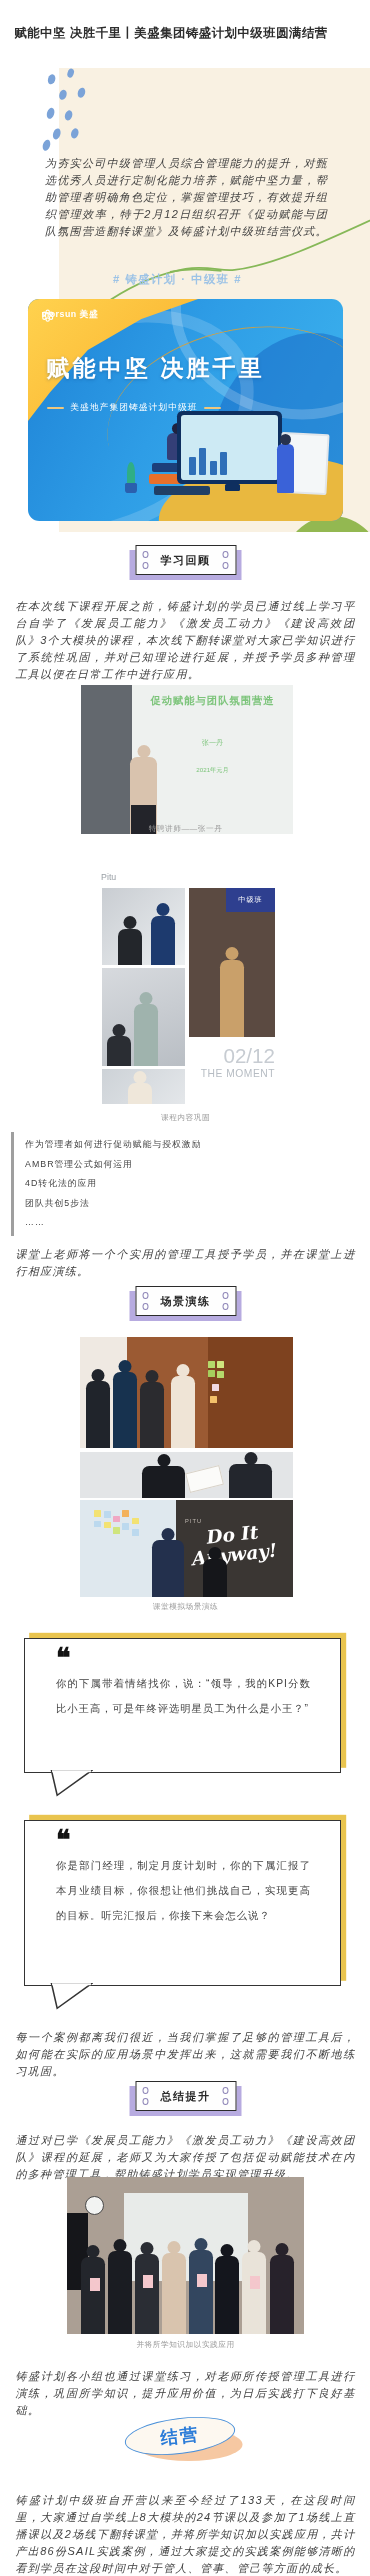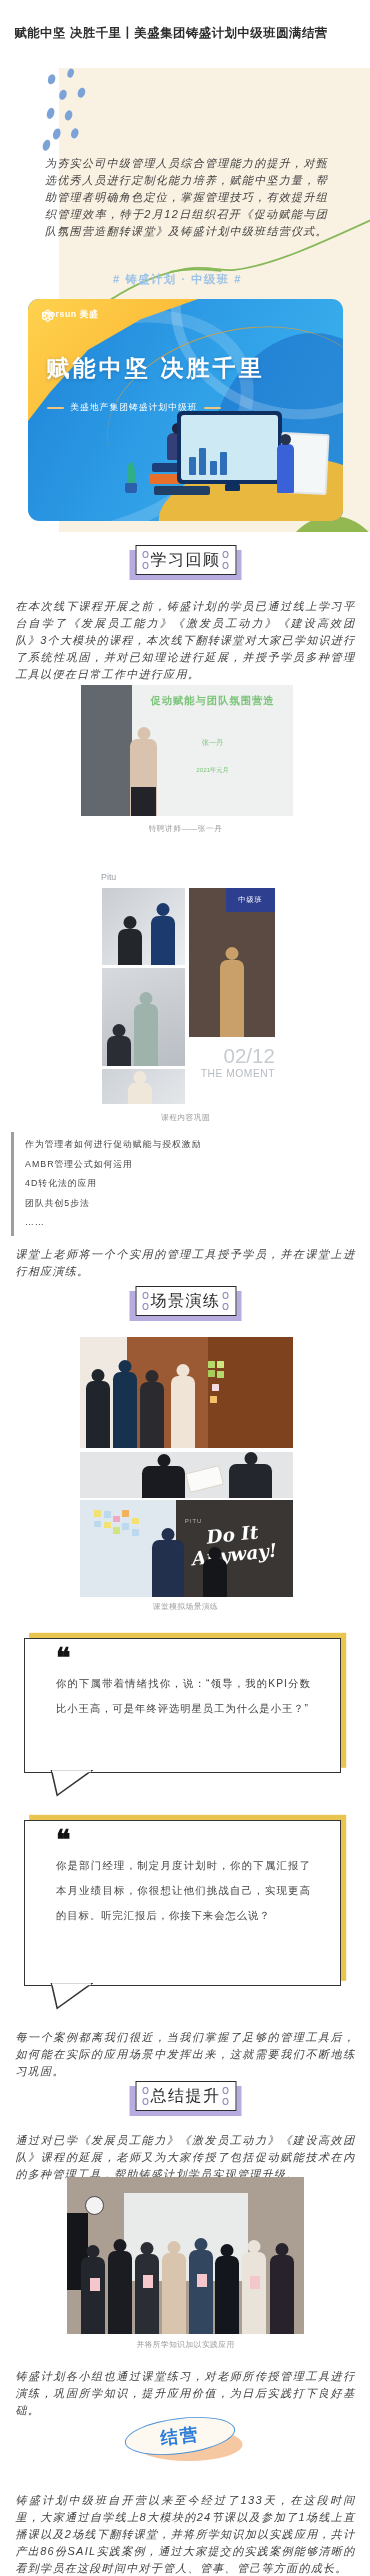--- a/index.html
+++ b/index.html
@@ -61,21 +61,21 @@
   .bn-person2::before{content:"";position:absolute;top:-10.3px;left:3.1px;width:11.3px;height:11.3px;border-radius:50%;background:#27324e;}
   .bn-plant{position:absolute;right:202px;bottom:28px;width:20.6px;height:31px;}
   .bn-plant i{position:absolute;bottom:9.3px;left:6.2px;width:8.2px;height:21.6px;background:#2fae86;border-radius:50% 50% 0 0;}
   .bn-plant u{position:absolute;bottom:0;left:4.1px;width:12.4px;height:10.3px;background:#2a5fae;border-radius:1.5px 1.5px 3.1px 3.1px;}
 
   
   .sec{position:absolute;left:50%;transform:translateX(-50%);width:101px;height:30px;}
   .sec::before{content:"";position:absolute;left:-5.2px;right:-5.2px;top:5.2px;bottom:-5.2px;background:#b7abe0;}
   .sec-in{position:absolute;inset:0;background:#fefefe;border:1.5px solid #2b2b2b;display:flex;
     align-items:center;justify-content:space-between;padding:0 6.2px;}
-  .sec-title{font-size:16px;font-weight:normal;color:#2b2b2b;letter-spacing:1.5px;}
+  .sec-title{font-size:11px;font-weight:bold;color:#2b2b2b;letter-spacing:1.5px;}
   .sec-dots{display:flex;flex-direction:column;gap:3.1px;}
   .sec-dots i{width:4.6px;height:5.7px;border:1px solid #8f86b8;border-radius:50%;}
 
   
   .cap{position:absolute;left:0;right:0;text-align:center;font-size:7.7px;color:#9b9b9b;letter-spacing:0.5px;}
 
   
   .photo{position:absolute;overflow:hidden;background:#e8e6e2;}
   .pp{position:absolute;bottom:0;width:24px;border-radius:7.2px 7.2px 0 0;}
   .pp::before{content:"";position:absolute;top:-12.4px;left:50%;transform:translateX(-50%);width:13px;height:13px;
@@ -190,21 +190,21 @@
       <span class="sec-title">学习回顾</span>
       <span class="sec-dots">
           <i></i>
           <i></i>
         </span>
     </div>
   </div>
 
   <p class="para abs" style="top:587px;left:15.5px;right:15.5px;">在本次线下课程开展之前，铸盛计划的学员已通过线上学习平台自学了《发展员工能力》《激发员工动力》《建设高效团队》3个大模块的课程，本次线下翻转课堂对大家已学知识进行了系统性巩固，并对已知理论进行延展，并授予学员多种管理工具以便在日常工作中进行应用。</p>
 
-  <div class="photo" style="top:685px;left:81px;width:212px;height:131px;">
+  <div class="photo" style="top:685px;left:81px;width:212px;height:149px;">
     <div class="abs" style="inset:0;background:linear-gradient(90deg,#63686e 0 24%,#eef1ef 24% 100%);"></div>
     <div class="abs" style="left:26%;top:9.3px;right:4.1px;text-align:center;color:#7cc47a;">
       <div style="font-size:10.3px;font-weight:bold;letter-spacing:1px;">促动赋能与团队氛围营造</div>
       <div style="font-size:7.2px;margin-top:30px;">张一丹</div>
       <div style="font-size:6.2px;margin-top:17.5px;">2021年元月</div>
     </div>
     <i class="pp" style="left:49px;height:77px;width:27px;background:#d9c3ae;"></i>
     <i class="abs" style="left:50px;bottom:0;width:25px;height:29px;background:#23242a;"></i>
   </div>
   <div class="cap" style="top:824px;">特聘讲师——张一丹</div>

